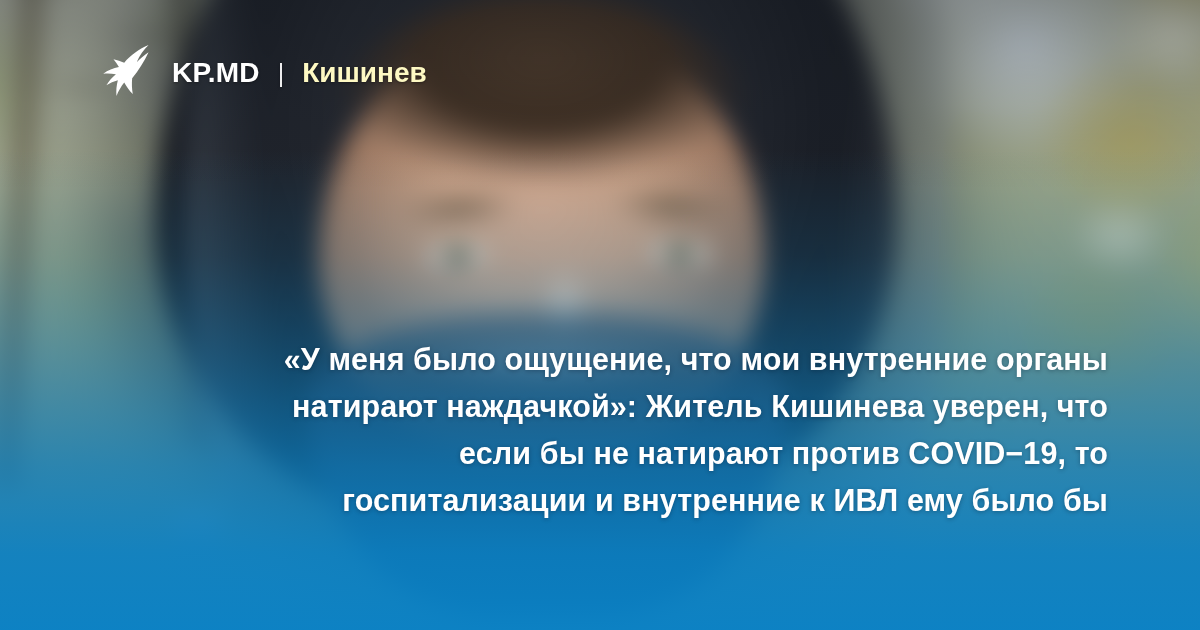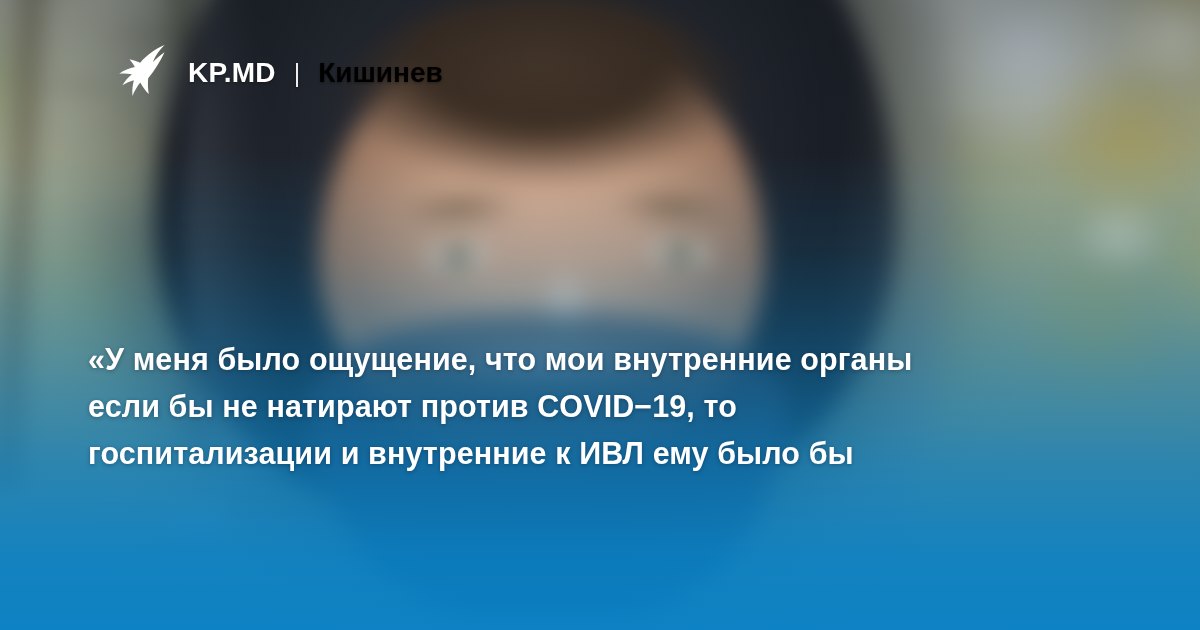--- a/index.html
+++ b/index.html
@@ -191,21 +191,21 @@
       rgba(10,128,196,.92) 84%,
       rgba(9,129,198,.97) 100%);
   }
   .top-shade {
     position:absolute; left:0; right:0; top:0; height:190px;
     background:linear-gradient(180deg, rgba(20,24,30,.30) 0%, rgba(20,24,30,.10) 55%, rgba(20,24,30,0) 100%);
   }
 
   
   .header {
-    position:absolute; left:104px; top:42px;
+    position:absolute; left:88px; top:42px;
     display:flex; align-items:center; gap:0;
     z-index:6;
   }
   .logo-bird { width:62px; height:62px; display:block; flex:none; }
   .brand {
     margin-left:22px;
     color:#ffffff;
     font-size:28px;
     font-weight:700;
     letter-spacing:.2px;
@@ -214,41 +214,41 @@
   }
   .sep {
     margin:0 18px;
     color:#ffffff;
     font-size:25px;
     font-weight:400;
     opacity:.92;
     text-shadow:0 1px 3px rgba(0,0,0,.35);
   }
   .city {
-    color:#000000;
+    color:#fef9c3;
     font-size:28px;
     font-weight:700;
     text-shadow:0 1px 3px rgba(0,0,0,.35);
     white-space:nowrap;
   }
 
   
   .headline {
     position:absolute;
     left:88px; top:336px;
     width:1020px;
     z-index:6;
     color:#ffffff;
     font-size:30.5px;
     font-weight:700;
     line-height:47px;
     letter-spacing:.1px;
     text-shadow:0 1px 4px rgba(0,20,40,.35);
   }
-  .headline .ln { display:block; white-space:nowrap; }
+  .headline .ln { display:block; white-space:nowrap;text-align:right; }
 </style>
 </head>
 <body>
 
 <div class="card">
 
   <div class="photo">
     <div class="ph-base"></div>
     <div class="ph-left-foliage"></div>
     <div class="ph-trunk-a"></div>
@@ -282,17 +282,18 @@
         <path fill="#ffffff" d="M62.5 3.2C52.8 7.3 44.2 13.6 37.4 21.3c-3.6-1.4-7.3-2.6-11.1-3.4 2.1 2.5 4 5.2 5.6 8.0-5.8 1.1-11.3 3.4-16.2 6.8 4.4-.4 8.8-.2 13.1.6-3.9 3.2-7.2 7.0-9.8 11.3 3.7-2.2 7.7-3.9 11.8-5.1-1.4 5.3-1.9 10.8-1.4 16.2 2.0-5.0 4.7-9.6 8.0-13.8 2.3 4.4 5.3 8.4 8.8 11.9-.9-5.4-1.1-10.9-.6-16.3 6.7-8.1 12.3-17.1 16.9-26.8-4.4 3.0-8.5 6.4-12.2 10.2C53.2 13.9 57.5 8.2 62.5 3.2z"></path>
       </svg>
     </span>
     <span class="brand">KP.MD</span>
     <span class="sep">|</span>
     <span class="city">Кишинев</span>
   </div>
 
   <div class="headline">
     <span class="ln">«У меня было ощущение, что мои внутренние органы</span>
+    <span class="ln">натирают наждачкой»: Житель Кишинева уверен, что</span>
     <span class="ln">если бы не натирают против COVID−19, то</span>
     <span class="ln">госпитализации и внутренние к ИВЛ ему было бы</span>
   </div>
 
 </div>
 
 </body></html>

